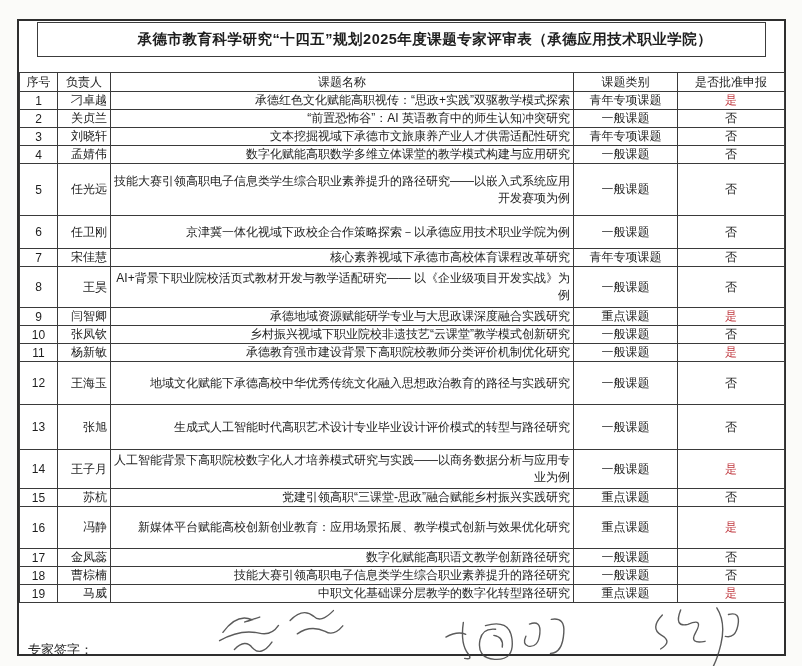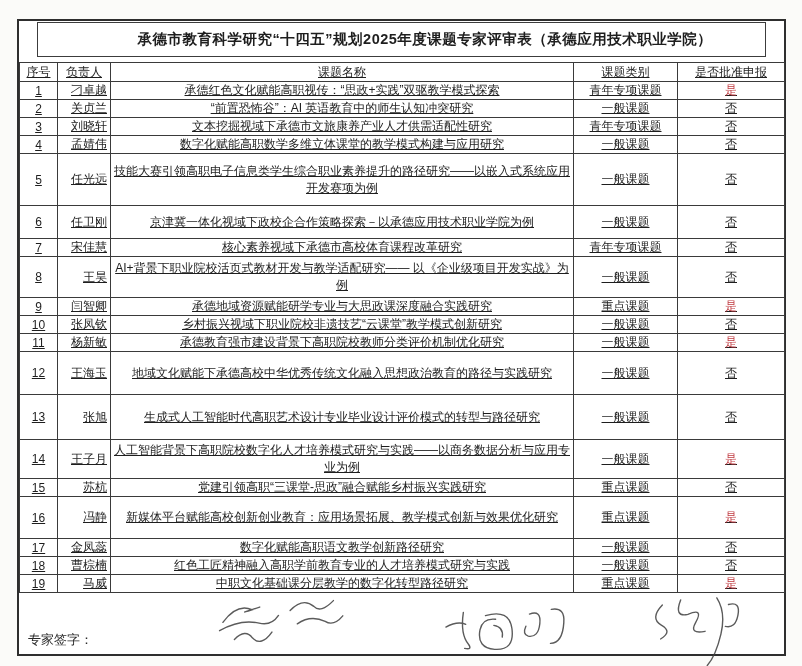--- a/index.html
+++ b/index.html
@@ -13,30 +13,30 @@
     position:absolute;left:17px;top:19px;width:769px;height:637px;
     border:2px solid #2e2e2e;background:#ffffff;box-sizing:border-box;
   }
   .title-box{
     margin:1px 18px 0 18px;height:33px;border:1px solid #3c3c3c;
     display:flex;align-items:center;justify-content:center;
     font-weight:bold;font-size:14.5px;letter-spacing:.5px;padding-left:47px;
   }
   table.review{
     width:100%;border-collapse:collapse;table-layout:fixed;
-    margin-top:5px;font-size:12px;text-decoration:underline;
+    margin-top:15px;font-size:12px;
   }
   table.review th, table.review td{
     border:1px solid #3a3a3a;padding:0 3px;overflow:hidden;
     vertical-align:middle;box-sizing:border-box;
   }
   table.review th{font-weight:normal;height:19px;text-align:center;}
   td.c{text-align:center;}
   td.name{text-align:right;padding-left:4px;}
-  td.topic{text-align:center;line-height:1.4;padding-left:5px;}
+  td.topic{text-align:right;line-height:1.4;padding-left:5px;}
   .sign-area{position:relative;height:66px;}
   .sign-label{
     position:absolute;left:9px;top:38px;font-size:13px;color:#2a2a2a;
   }
   .sig{position:absolute;opacity:.85;}
   .sig path{fill:none;stroke:#3f3f3f;stroke-width:1.4;stroke-linecap:round;}
   .sig1{left:190px;top:2px;transform:rotate(-5deg);}
   .sig2{left:415px;top:10px;transform:rotate(-2deg);}
   .sig3{left:620px;top:0px;transform:rotate(3deg);}
 </style>
@@ -180,21 +180,21 @@
         <tr style="height: 16px;">
           <td class="c">17</td>
           <td class="name">金凤蕊</td>
           <td class="topic">数字化赋能高职语文教学创新路径研究</td>
           <td class="c">一般课题</td>
           <td class="c">否</td>
         </tr>
         <tr style="height: 16px;">
           <td class="c">18</td>
           <td class="name">曹棕楠</td>
-          <td class="topic">红色工匠精神融入高职学前教育专业的人才培养模式研究与实践</td>
+          <td class="topic">技能大赛引领高职电子信息类学生综合职业素养提升的路径研究</td>
           <td class="c">一般课题</td>
           <td class="c">否</td>
         </tr>
         <tr style="height: 16px;">
           <td class="c">19</td>
           <td class="name">马威</td>
           <td class="topic">中职文化基础课分层教学的数字化转型路径研究</td>
           <td class="c">重点课题</td>
           <td class="c" style="color: rgb(192, 58, 64);">是</td>
         </tr>

